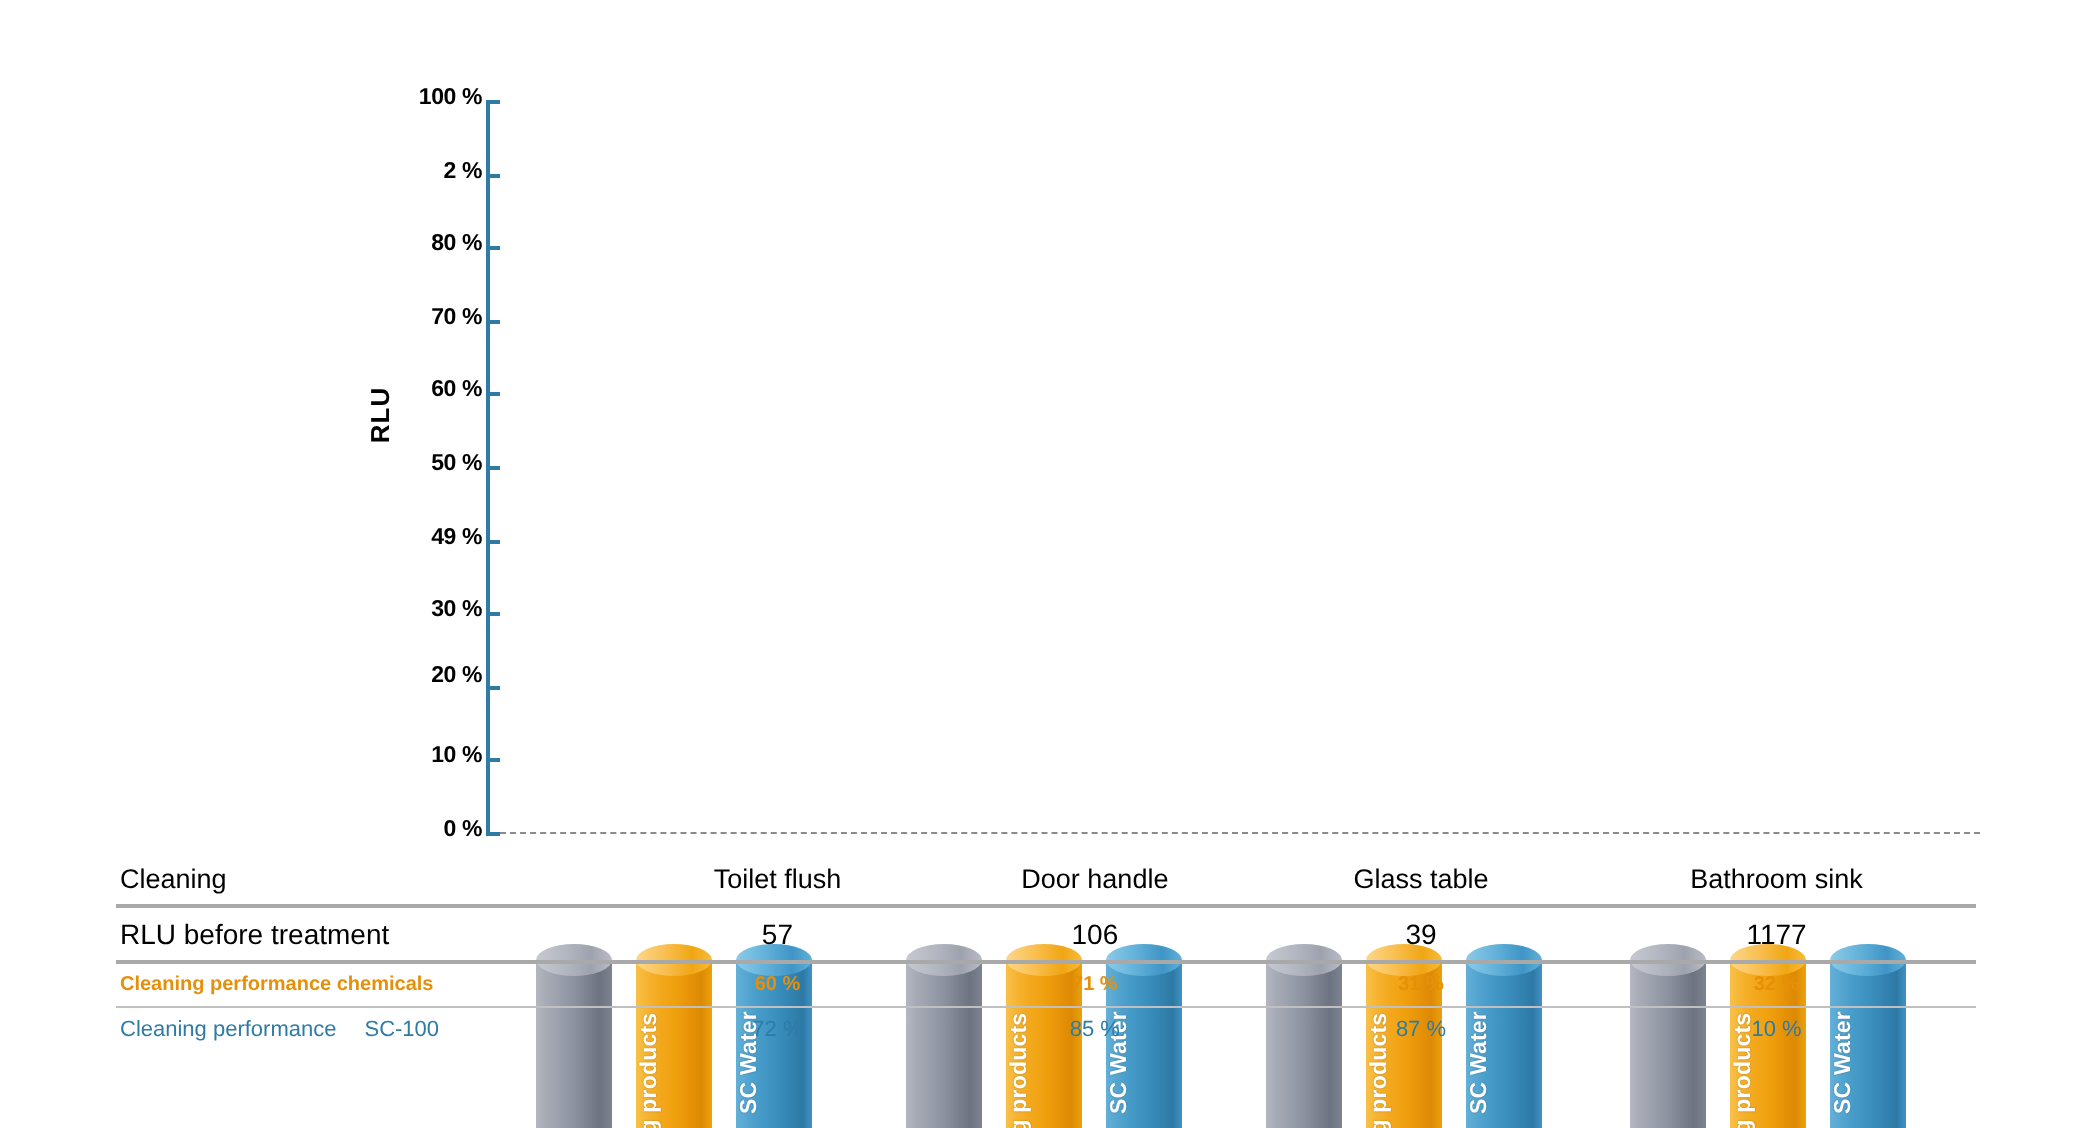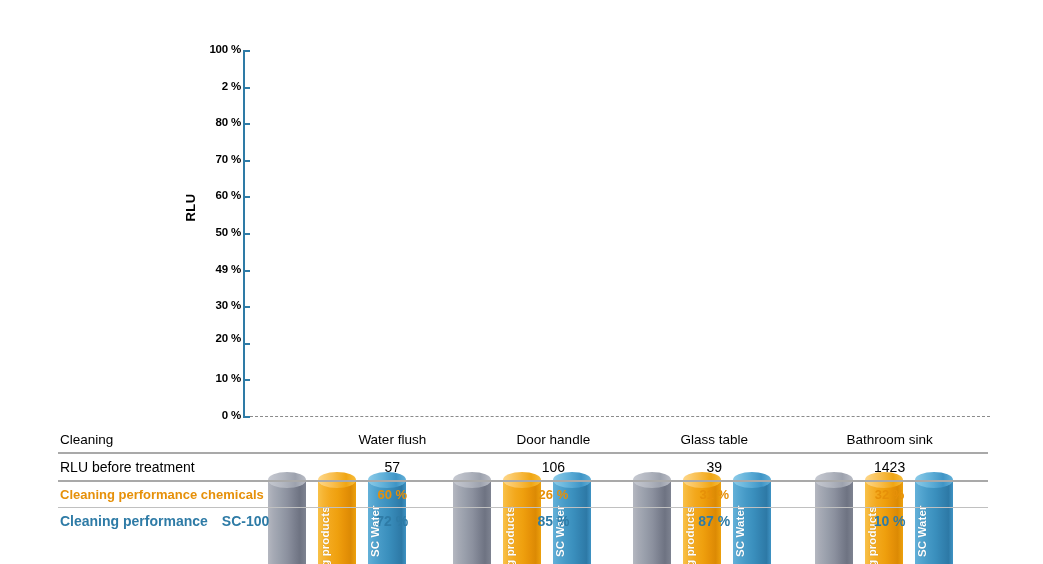--- a/index.html
+++ b/index.html
@@ -161,22 +161,22 @@
     width:255px;
     text-align:left;
     padding-left:2px;
   }
   #data-table td.val{
     width:auto;
     text-align:center;
   }
   .row-head td{font-size:13.5px;color:#000;}
   .row-rlu td{font-size:14px;color:#000;}
-  .row-chem td{font-size:13px;color:#E69009;font-weight:bold;}
-  .row-sc td{font-size:14px;color:#2E7BA6;font-weight:bold;}
+  .row-chem td{font-size:10px;color:#E69009;font-weight:bold;}
+  .row-sc td{font-size:11px;color:#2E7BA6;font-weight:normal;}
   .sep-row td{padding:0;}
   .sep-row .sep-inner{height:2px;background:#a9a9a9;}
   .sep-row .sep-inner.thin{height:1px;background:#c0c0c0;}
   .sc-gap{display:inline-block;width:14px;}
 </style>
 </head>
 <body>
 
 <div id="chart-area">
 
@@ -350,48 +350,48 @@
       </div>
     </div>
   </div>
 
 </div>
 
 <table id="data-table">
   <tbody>
       <tr class="row-head">
     <td class="lbl">Cleaning</td>
-    <td class="val">Water flush</td>
+    <td class="val">Toilet flush</td>
     <td class="val">Door handle</td>
     <td class="val">Glass table</td>
     <td class="val">Bathroom sink</td>
   </tr>
   <tr class="sep-row">
     <td colspan="5">
           <div class="sep-inner"></div>
         </td>
   </tr>
 
   <tr class="row-rlu">
     <td class="lbl">RLU before treatment</td>
     <td class="val">57</td>
     <td class="val">106</td>
     <td class="val">39</td>
-    <td class="val">1423</td>
+    <td class="val">1177</td>
   </tr>
   <tr class="sep-row">
     <td colspan="5">
           <div class="sep-inner"></div>
         </td>
   </tr>
 
   <tr class="row-chem">
     <td class="lbl">Cleaning performance chemicals</td>
     <td class="val">60 %</td>
-    <td class="val">26 %</td>
+    <td class="val">71 %</td>
     <td class="val">31 %</td>
     <td class="val">32 %</td>
   </tr>
   <tr class="sep-row">
     <td colspan="5">
           <div class="sep-inner thin"></div>
         </td>
   </tr>
 
   <tr class="row-sc">

